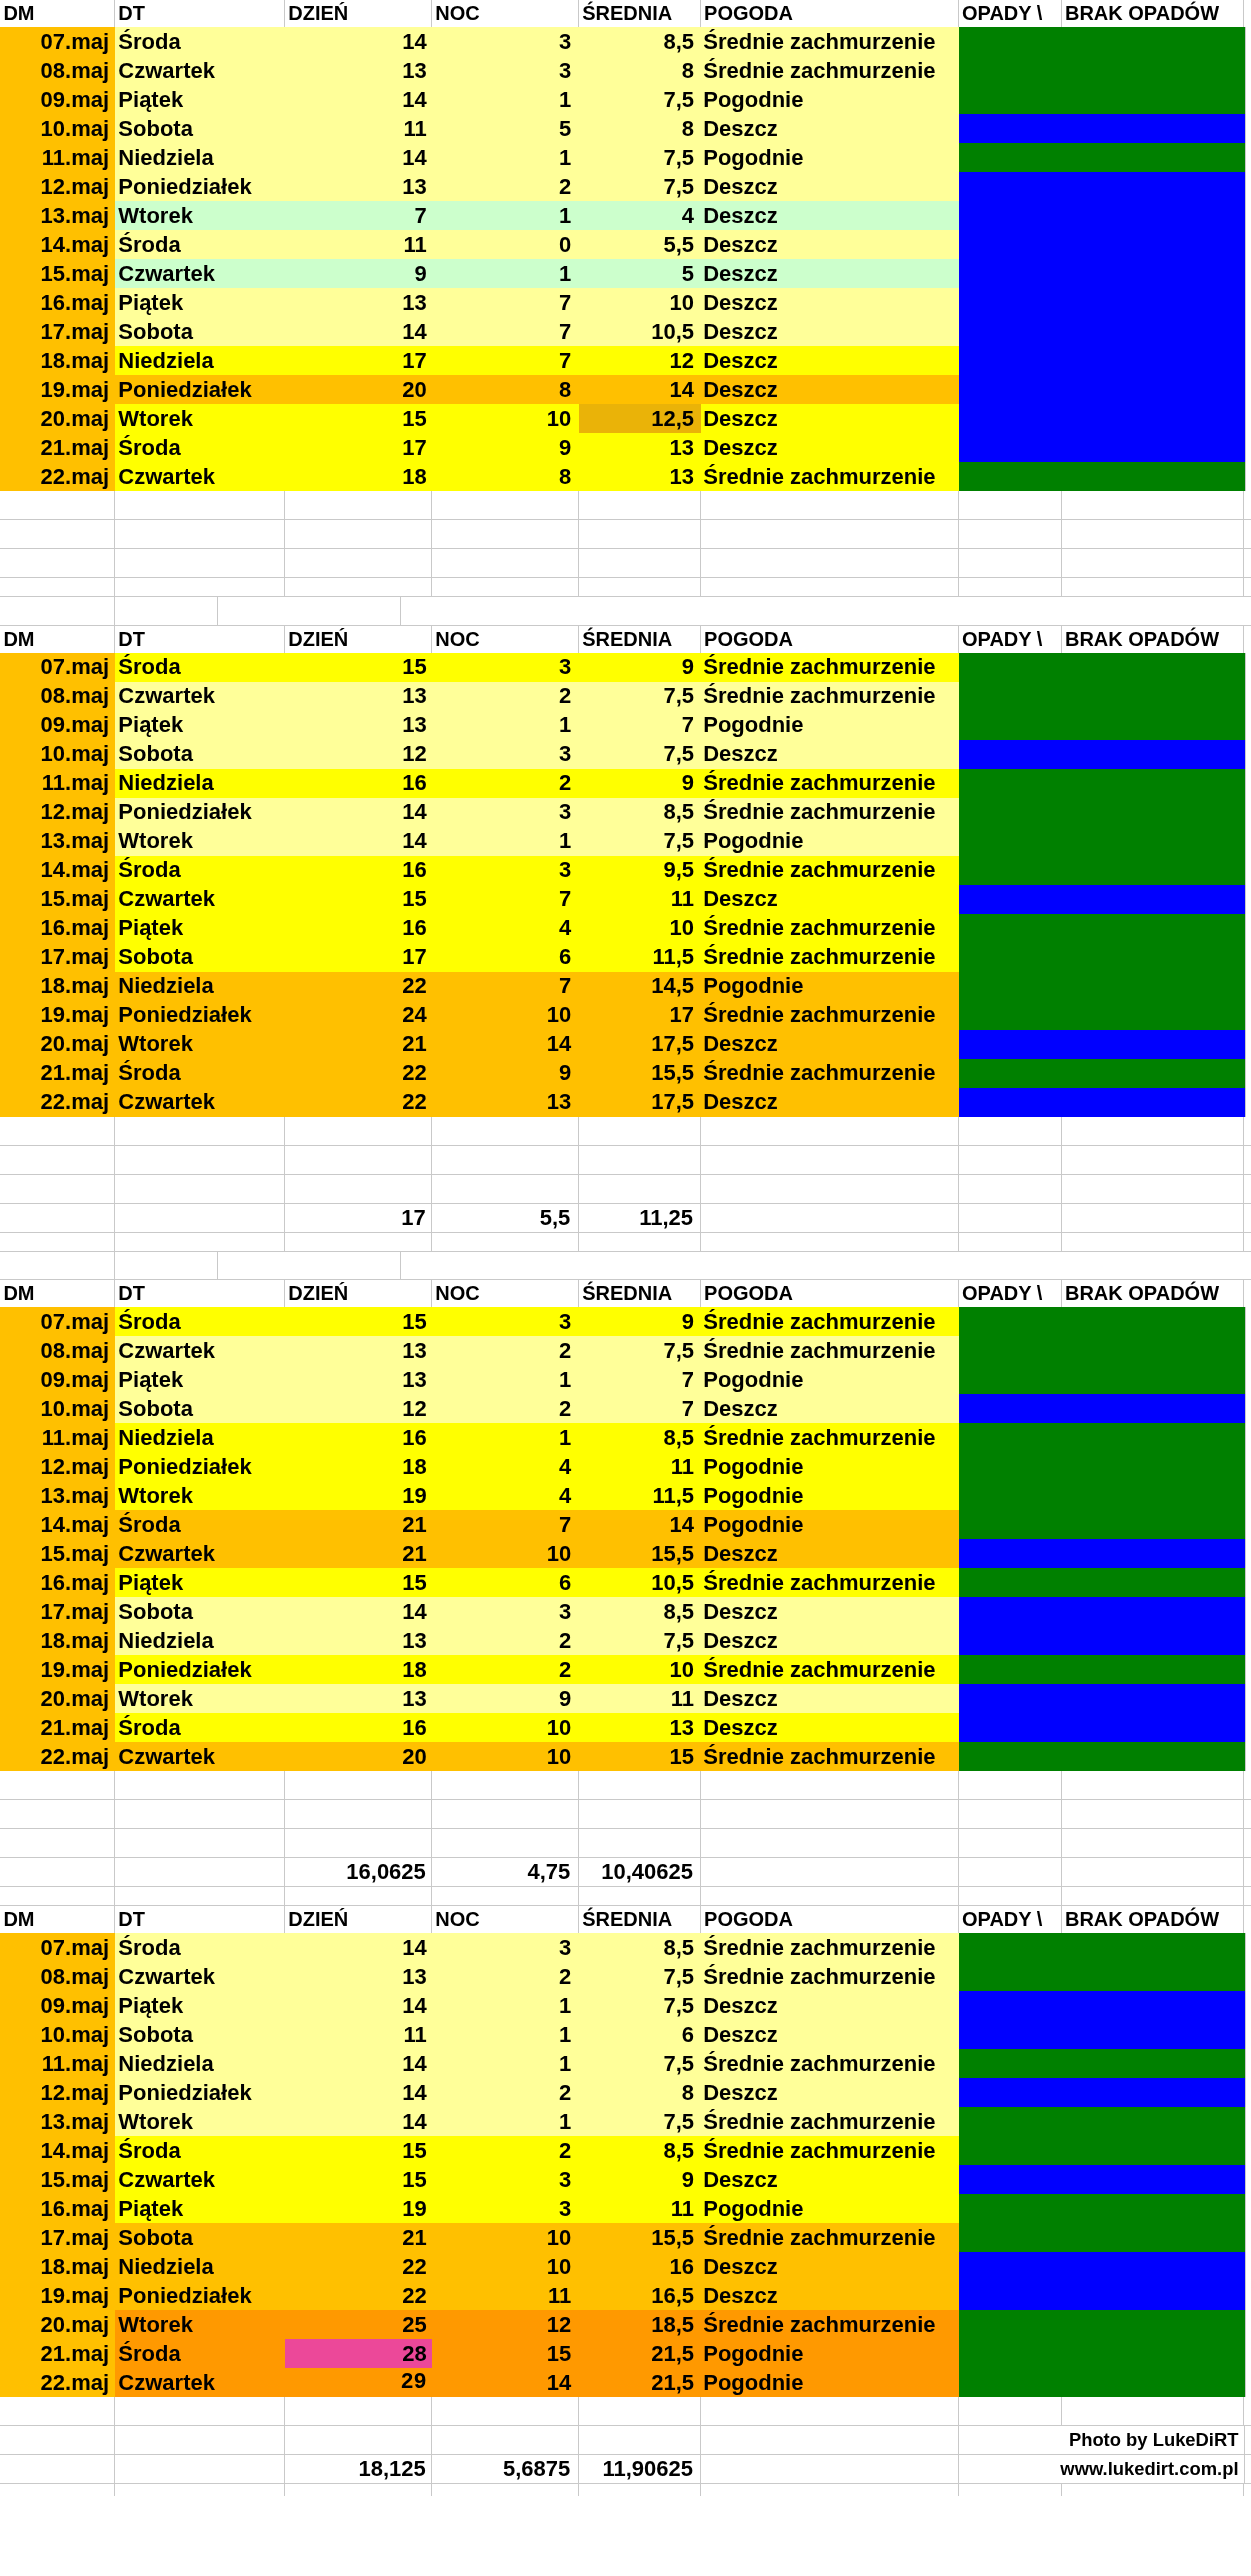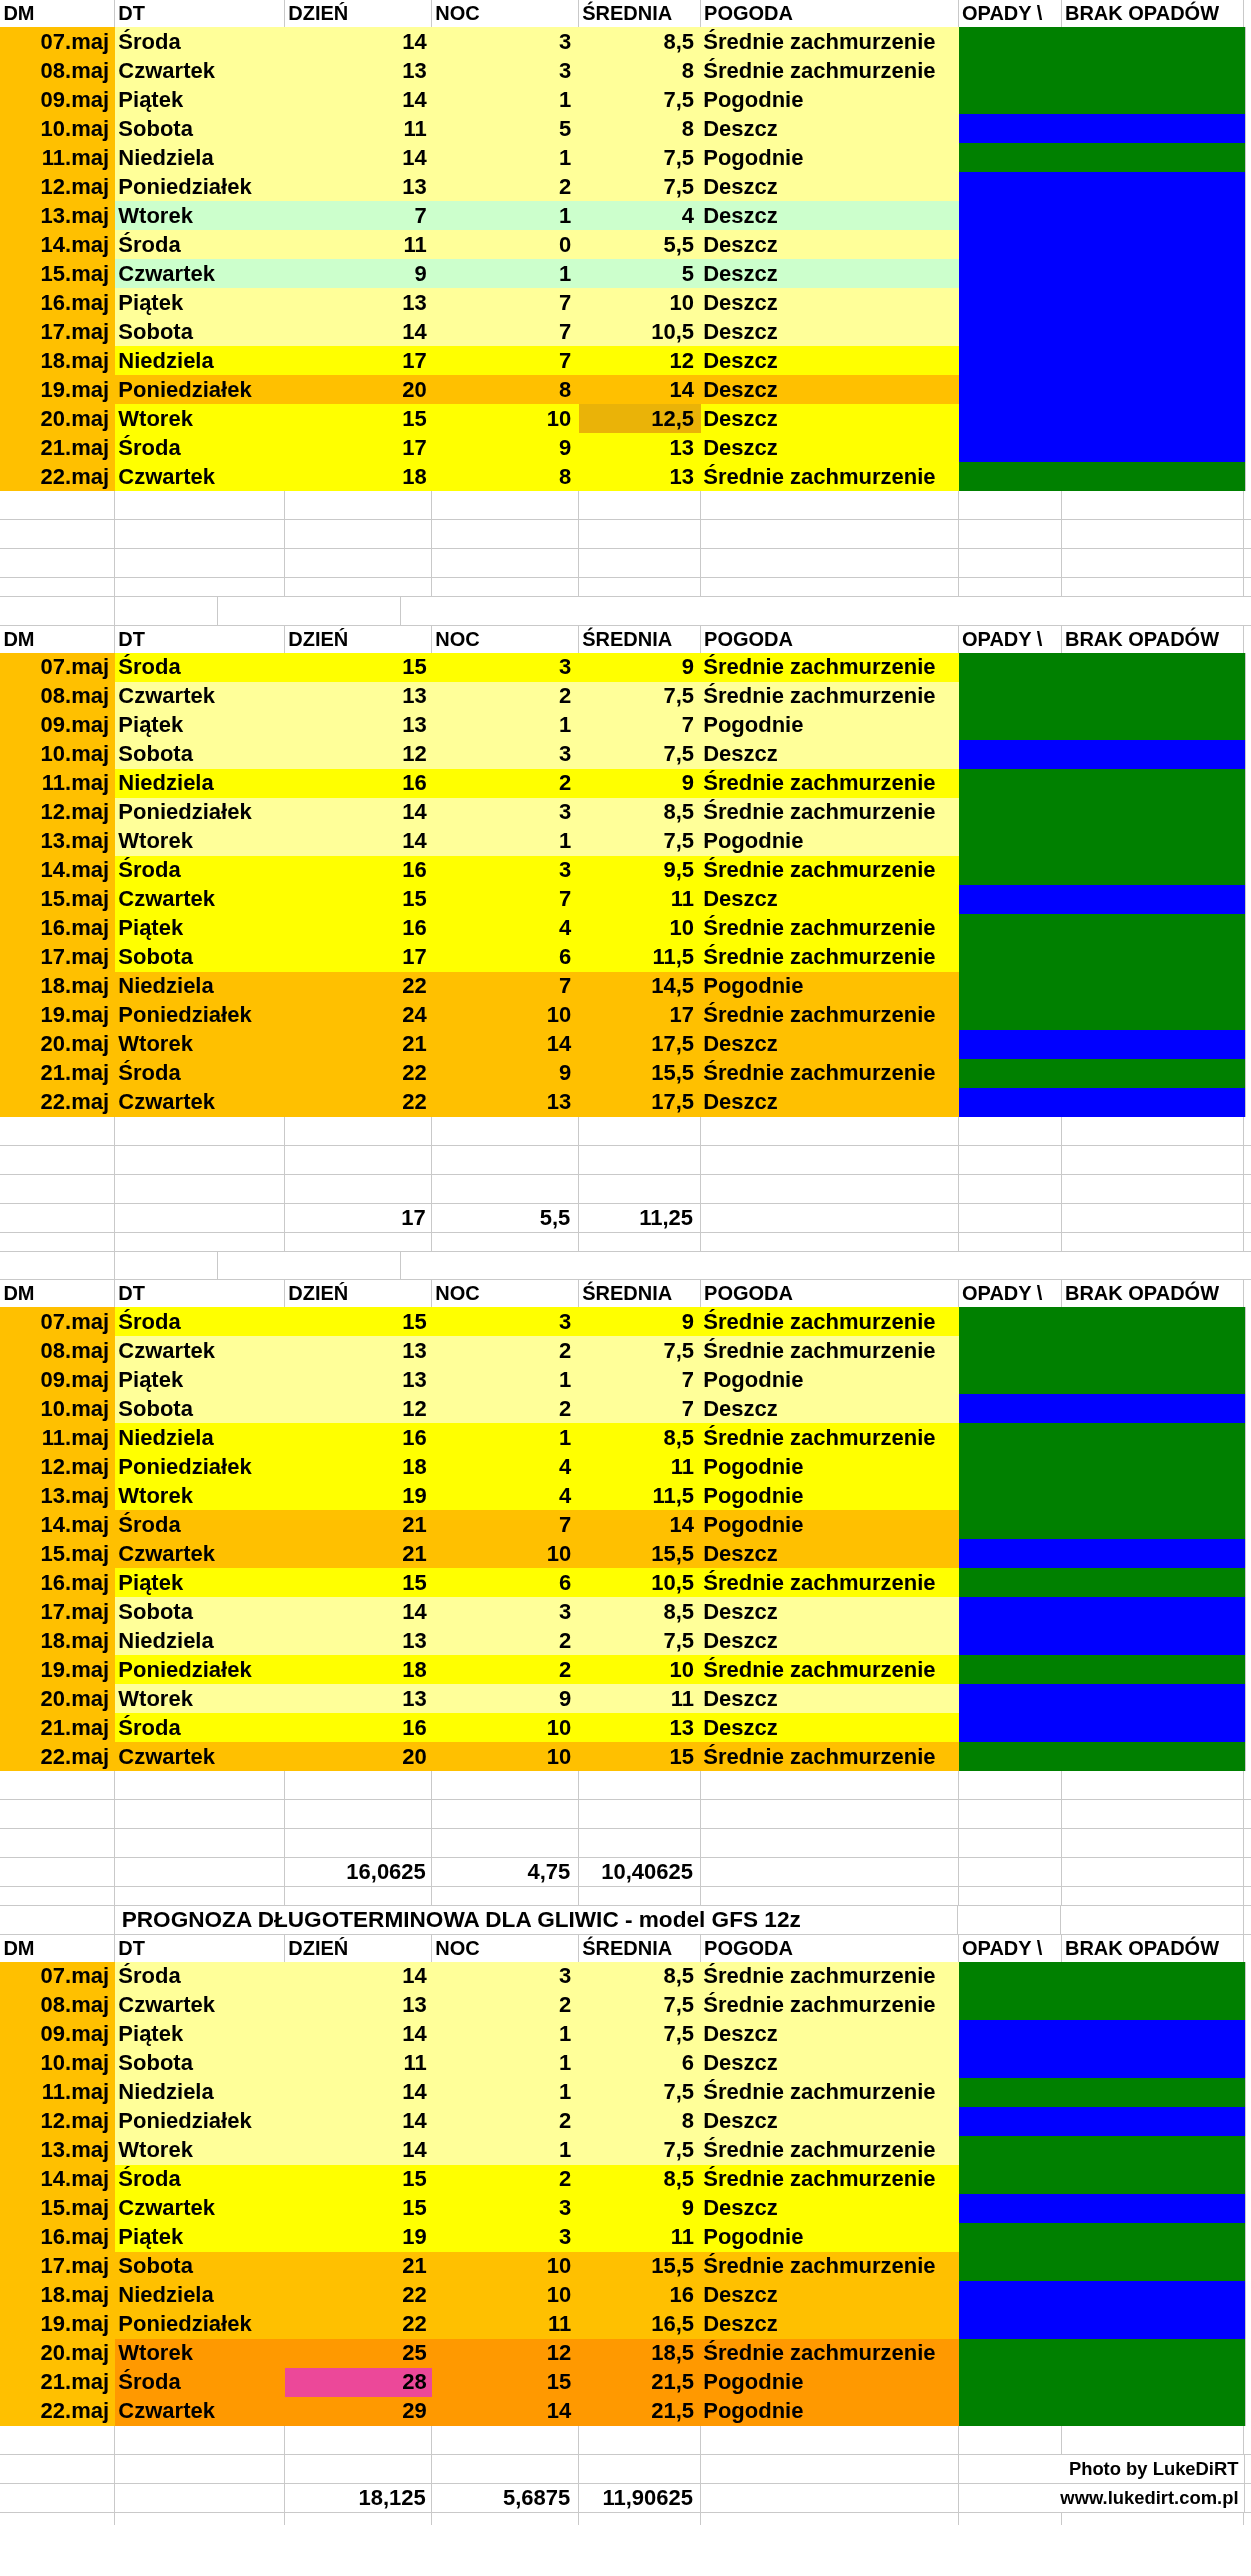--- a/index.html
+++ b/index.html
@@ -713,27 +713,20 @@
       <div class="c gl w-dm"></div>
       <div class="c gl w-dt"></div>
       <div class="c gl w-day"></div>
       <div class="c gl w-night"></div>
       <div class="c gl w-avg"></div>
       <div class="c gl w-pog"></div>
       <div class="c gl w-op1"></div>
       <div class="c gl w-op2"></div>
       <div class="c w-sliver"></div>
     </div>
-    <div class="row r-title">
-      <div class="c gl w-dm"></div>
-      <div class="c gl w-titlespan fs-title pl8 txt">PROGNOZA DŁUGOTERMINOWA DLA GLIWIC - model GFS 12z</div>
-      <div class="c gl w-op1"></div>
-      <div class="c gl w-op2"></div>
-      <div class="c w-sliver"></div>
-    </div>
     <div class="row r-header">
       <div class="c gl w-dm fs-header pl4 txt">DM</div>
       <div class="c gl w-dt fs-header pl4 txt">DT</div>
       <div class="c gl w-day fs-header pl4 txt">DZIEŃ</div>
       <div class="c gl w-night fs-header pl4 txt">NOC</div>
       <div class="c gl w-avg fs-header pl4 txt">ŚREDNIA</div>
       <div class="c gl w-pog fs-header pl4 txt">POGODA</div>
       <div class="c gl w-op1 fs-header pl4 txt">OPADY \</div>
       <div class="c gl w-op2 fs-header pl4 txt">BRAK OPADÓW</div>
       <div class="c w-sliver"></div>
@@ -884,21 +877,21 @@
       <div class="c w-day fs-data num pr6" style="background: #ec4899;">28</div>
       <div class="c w-night fs-data num pr9" style="background: rgb(255, 153, 0);">15</div>
       <div class="c w-avg fs-data num pr8" style="background: rgb(255, 153, 0);">21,5</div>
       <div class="c w-pog fs-data txt pl3" style="background: rgb(255, 153, 0);">Pogodnie</div>
       <div class="c w-opady" style="background: rgb(0, 128, 0);"></div>
       <div class="c w-sliver sliver-line"></div>
     </div>
     <div class="row r-data">
       <div class="c w-dm fs-data num pr7" style="background: rgb(255, 192, 0);">22.maj</div>
       <div class="c w-dt fs-data txt pl4" style="background: rgb(255, 153, 0);">Czwartek</div>
-      <div class="c w-day fs-data num pr6" style="background: rgb(255, 153, 0);">29</div>
+      <div class="c w-day fs-data num pr6" style="background: rgb(255, 153, 0); font-family: Liberation Mono, monospace;">29</div>
       <div class="c w-night fs-data num pr9" style="background: rgb(255, 153, 0);">14</div>
       <div class="c w-avg fs-data num pr8" style="background: rgb(255, 153, 0);">21,5</div>
       <div class="c w-pog fs-data txt pl3" style="background: rgb(255, 153, 0);">Pogodnie</div>
       <div class="c w-opady" style="background: rgb(0, 128, 0);"></div>
       <div class="c w-sliver sliver-line"></div>
     </div>
     <div class="row r-grid">
       <div class="c gl w-dm"></div>
       <div class="c gl w-dt"></div>
       <div class="c gl w-day"></div>

